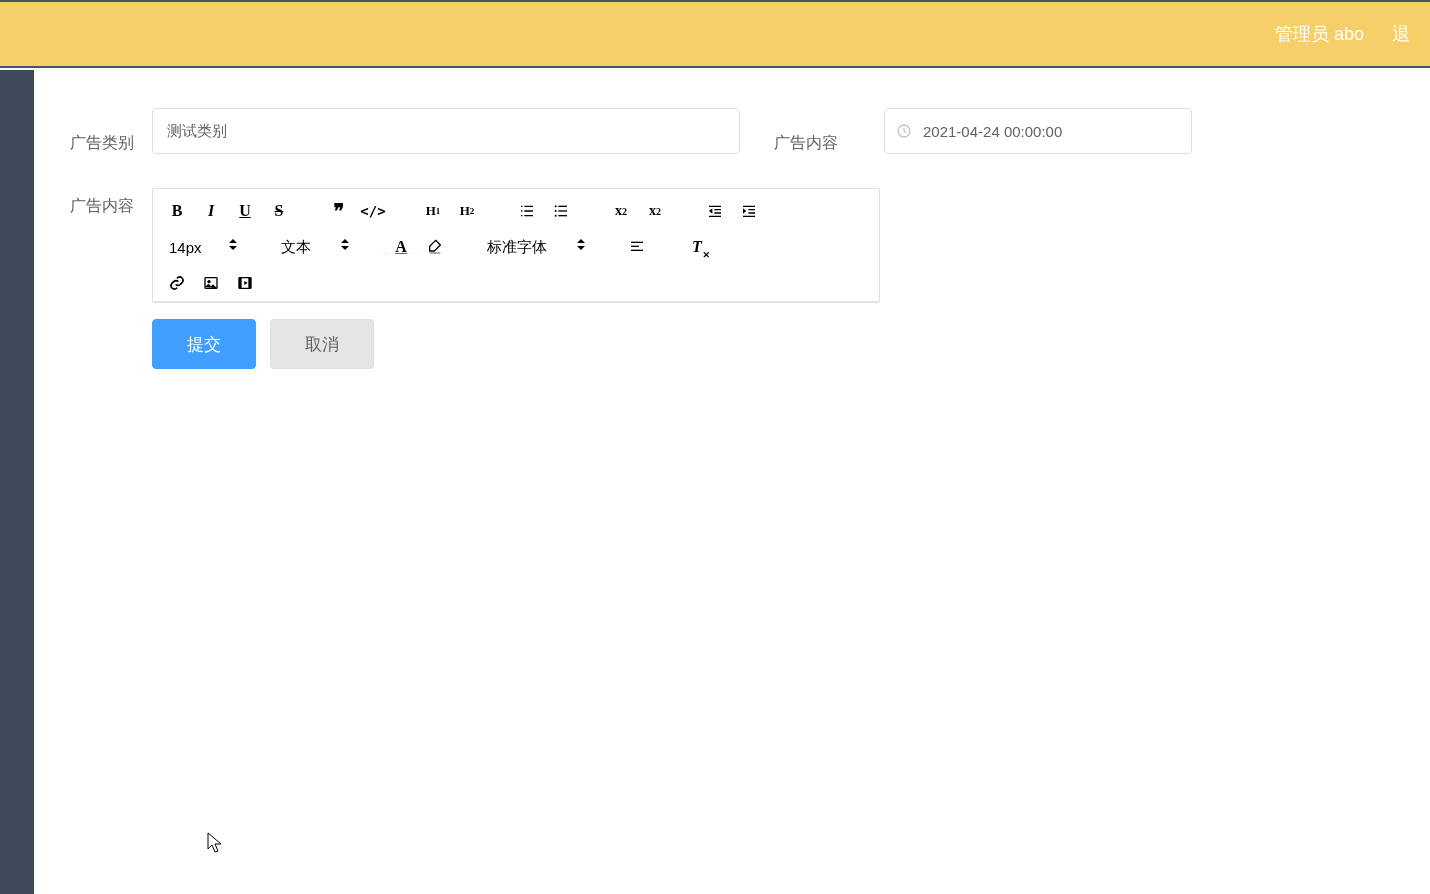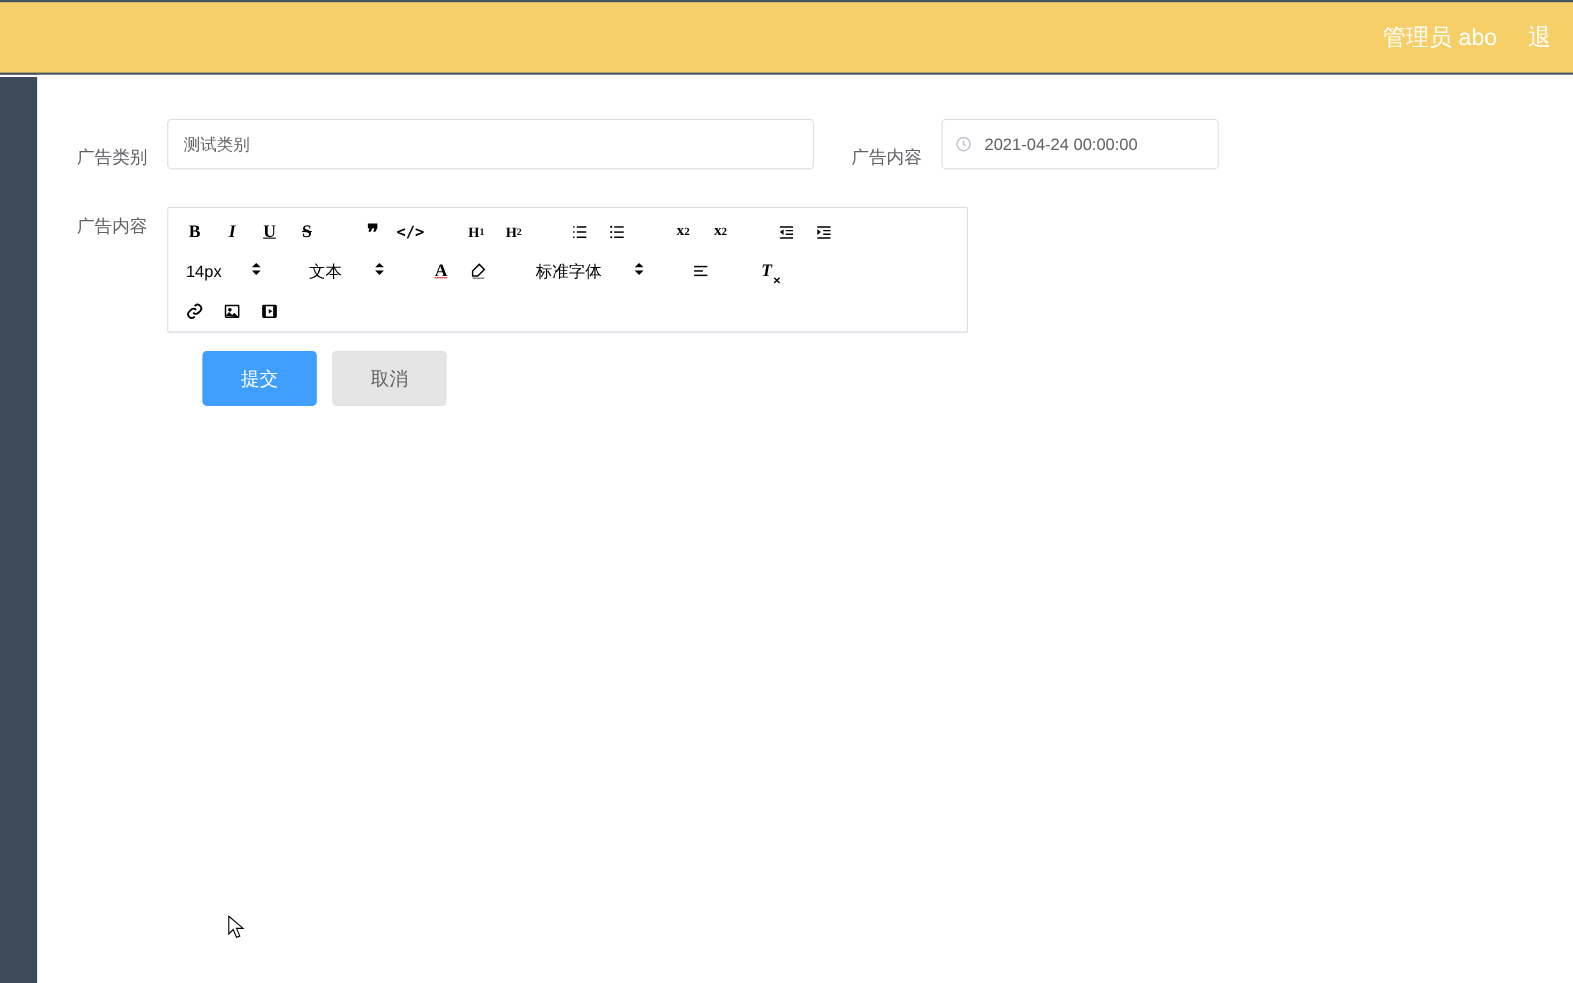--- a/index.html
+++ b/index.html
@@ -16,21 +16,21 @@
   .topbar {
     height: 68px;
     background: #f7cf68;
     border-top: 2px solid #456;
     border-bottom: 2px solid #456;
     display: flex;
     align-items: center;
     justify-content: flex-end;
     padding-right: 20px;
     color: #ffffff;
-    font-size: 21px;
+    font-size: 18px;
   }
   .topbar span { margin-left: 28px; cursor: pointer; }
   .sidebar-sliver {
     position: absolute;
     top: 70px;
     left: 0;
     width: 34px;
     height: 824px;
     background: #3d4a5a;
   }
@@ -60,21 +60,21 @@
     height: 46px;
     border: 1px solid #dcdfe6;
     border-radius: 4px;
     padding: 0 14px;
     font-size: 15px;
     color: #606266;
     background: #fff;
     outline: none;
   }
   .cat-input { width: 588px; }
-  .date-wrap { position: relative; width: 252px; }
+  .date-wrap { position: relative; width: 308px; margin-left: 28px; }
   .date-input { width: 100%; padding-left: 38px; }
   .clock-icon {
     position: absolute;
     left: 12px;
     top: 50%;
     transform: translateY(-50%);
     color: #c0c4cc;
   }
   .content-row { display:flex; align-items:flex-start; gap:18px; }
   .editor {
@@ -138,21 +138,20 @@
     cursor: pointer;
     border: 1px solid #dcdfe6;
     background: #e5e5e5;
     color: #606266;
     display:flex;align-items:center;justify-content:center;
   }
   .btn-primary {
     background: #409eff;
     border-color: #409eff;
     color: #fff;
-    margin-left: 32px;
   }
   svg { display:block; }
   .cursor-img {
     position:absolute; left:207px; top:832px; pointer-events:none;
   }
 </style>
 </head>
 <body>
 
 <div class="topbar">

